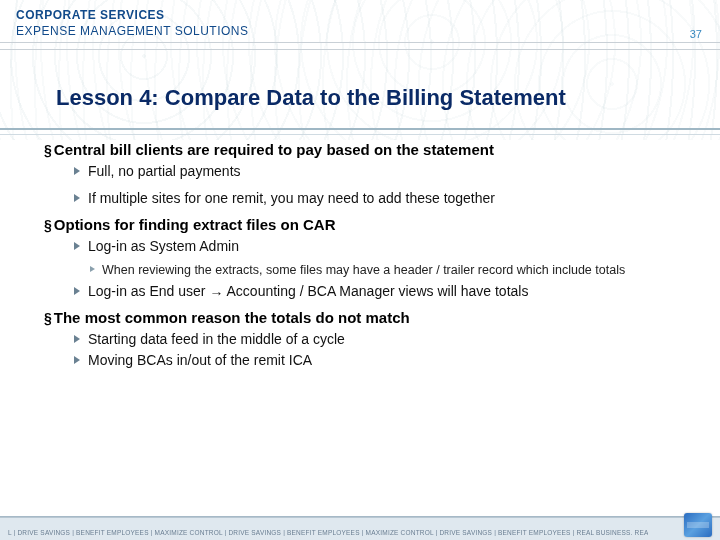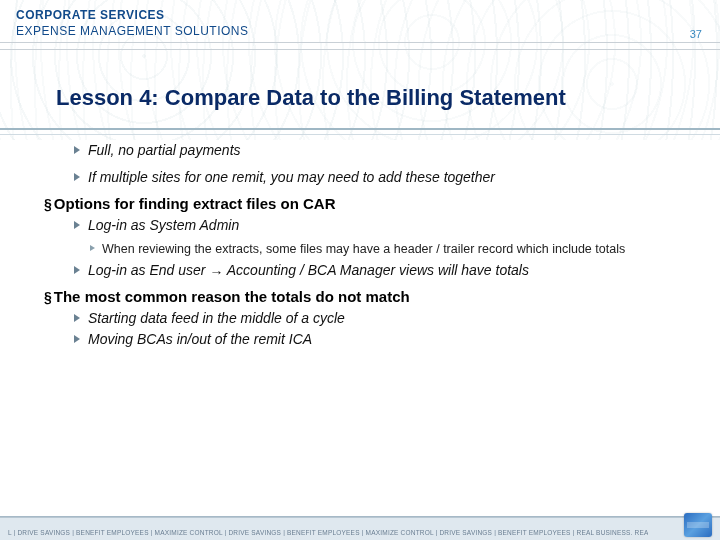--- a/index.html
+++ b/index.html
@@ -96,21 +96,20 @@
     content: "\00a7";
     color: #000;
     margin-right: 2px;
     margin-left: -12px;
     font-size: 14px;
   }
   .bullet-list {
     margin: 2px 0 6px 18px;
     padding: 0;
     list-style: none;
-    font-style: italic;
   }
   .bullet-list li {
     font-size: 14px;
     color: #111;
     padding-left: 14px;
     position: relative;
     margin-bottom: 2px;
     line-height: 1.35;
   }
   .bullet-list li::before {
@@ -209,20 +208,21 @@
 <div class="rule-thin r2"></div>
 
 <div class="title">Lesson 4: Compare Data to the Billing Statement</div>
 
 <div class="title-band"></div>
 <div class="title-band2"></div>
 
 <div class="content">
 
   <div class="section">
+    <div class="section-head">Central bill clients are required to pay based on the statement</div>
     <ul class="bullet-list">
       <li>Full, no partial payments</li>
     </ul>
   </div>
 
   <div class="section">
     <ul class="bullet-list">
       <li>If multiple sites for one remit, you may need to add these together</li>
     </ul>
   </div>

